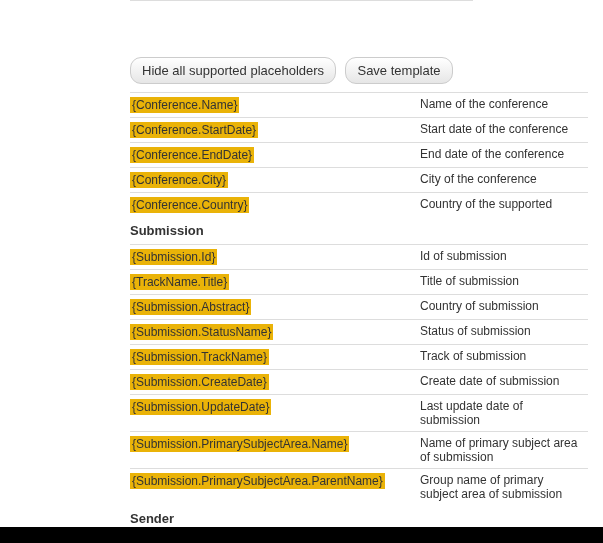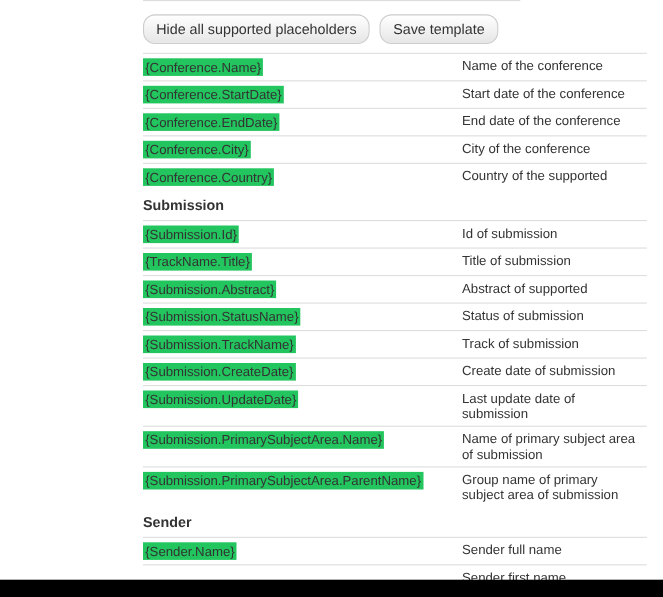--- a/index.html
+++ b/index.html
@@ -1,25 +1,25 @@
 <!DOCTYPE html>
 <html><head>
 <meta charset="utf-8">
 <style>
   html,body{margin:0;padding:0;font-family:"Segoe UI",Arial,sans-serif;font-size:12px;color:#333;background:#fff}
   .wrap{width:603px;height:543px;position:relative;overflow:hidden;background:#fff}
   .toolbar{padding:6px 0 8px 130px;border-top:1px solid #fff}
   .divider{margin:0 130px 4px 130px;border-top:1px solid #ddd;height:1px}
-  .btn{display:inline-block;background:linear-gradient(#fff,#e6e6e6);border:1px solid #ccc;border-radius:11px;padding:5px 11px;font-size:13px;color:#333;cursor:pointer;}
+  .btn{display:inline-block;background:linear-gradient(#fff,#e6e6e6);border:1px solid #ccc;border-radius:11px;padding:5px 11px;font-size:13px;color:#333;cursor:pointer;margin-top:44px;}
   .btn + .btn{margin-left:6px}
   .tbl{width:calc(100% - 145px);margin-left:130px;border-collapse:collapse;table-layout:fixed}
   .tbl th{background:#fff;text-align:left;font-weight:bold;font-size:13px;color:#333;padding:6px 6px 6px 0;border-bottom:1px solid #ddd}
   .tbl td{border-top:1px solid #ddd;padding:4px 6px 4px 0;vertical-align:top;color:#333}
   .tbl td.ph{width:290px}
-  .hl{background:#22c55e;display:inline-block;padding:1px 2px;color:#333}
+  .hl{background:#eab308;display:inline-block;padding:1px 2px;color:#333}
   .footer-black{position:absolute;left:0;right:0;bottom:0;height:16px;background:#000}
 </style>
 </head>
 <body>
 <div class="wrap">
 
 <div class="divider"></div>
 <div class="toolbar">
   <button class="btn">Hide all supported placeholders</button>
   <button class="btn">Save template</button>
@@ -57,21 +57,21 @@
         <tr>
           <td class="ph"><span class="hl">{Submission.Id}</span></td>
           <td>Id of submission</td>
         </tr>
         <tr>
           <td class="ph"><span class="hl">{TrackName.Title}</span></td>
           <td>Title of submission</td>
         </tr>
         <tr>
           <td class="ph"><span class="hl">{Submission.Abstract}</span></td>
-          <td>Abstract of supported</td>
+          <td>Country of submission</td>
         </tr>
         <tr>
           <td class="ph"><span class="hl">{Submission.StatusName}</span></td>
           <td>Status of submission</td>
         </tr>
         <tr>
           <td class="ph"><span class="hl">{Submission.TrackName}</span></td>
           <td>Track of submission</td>
         </tr>
         <tr>

